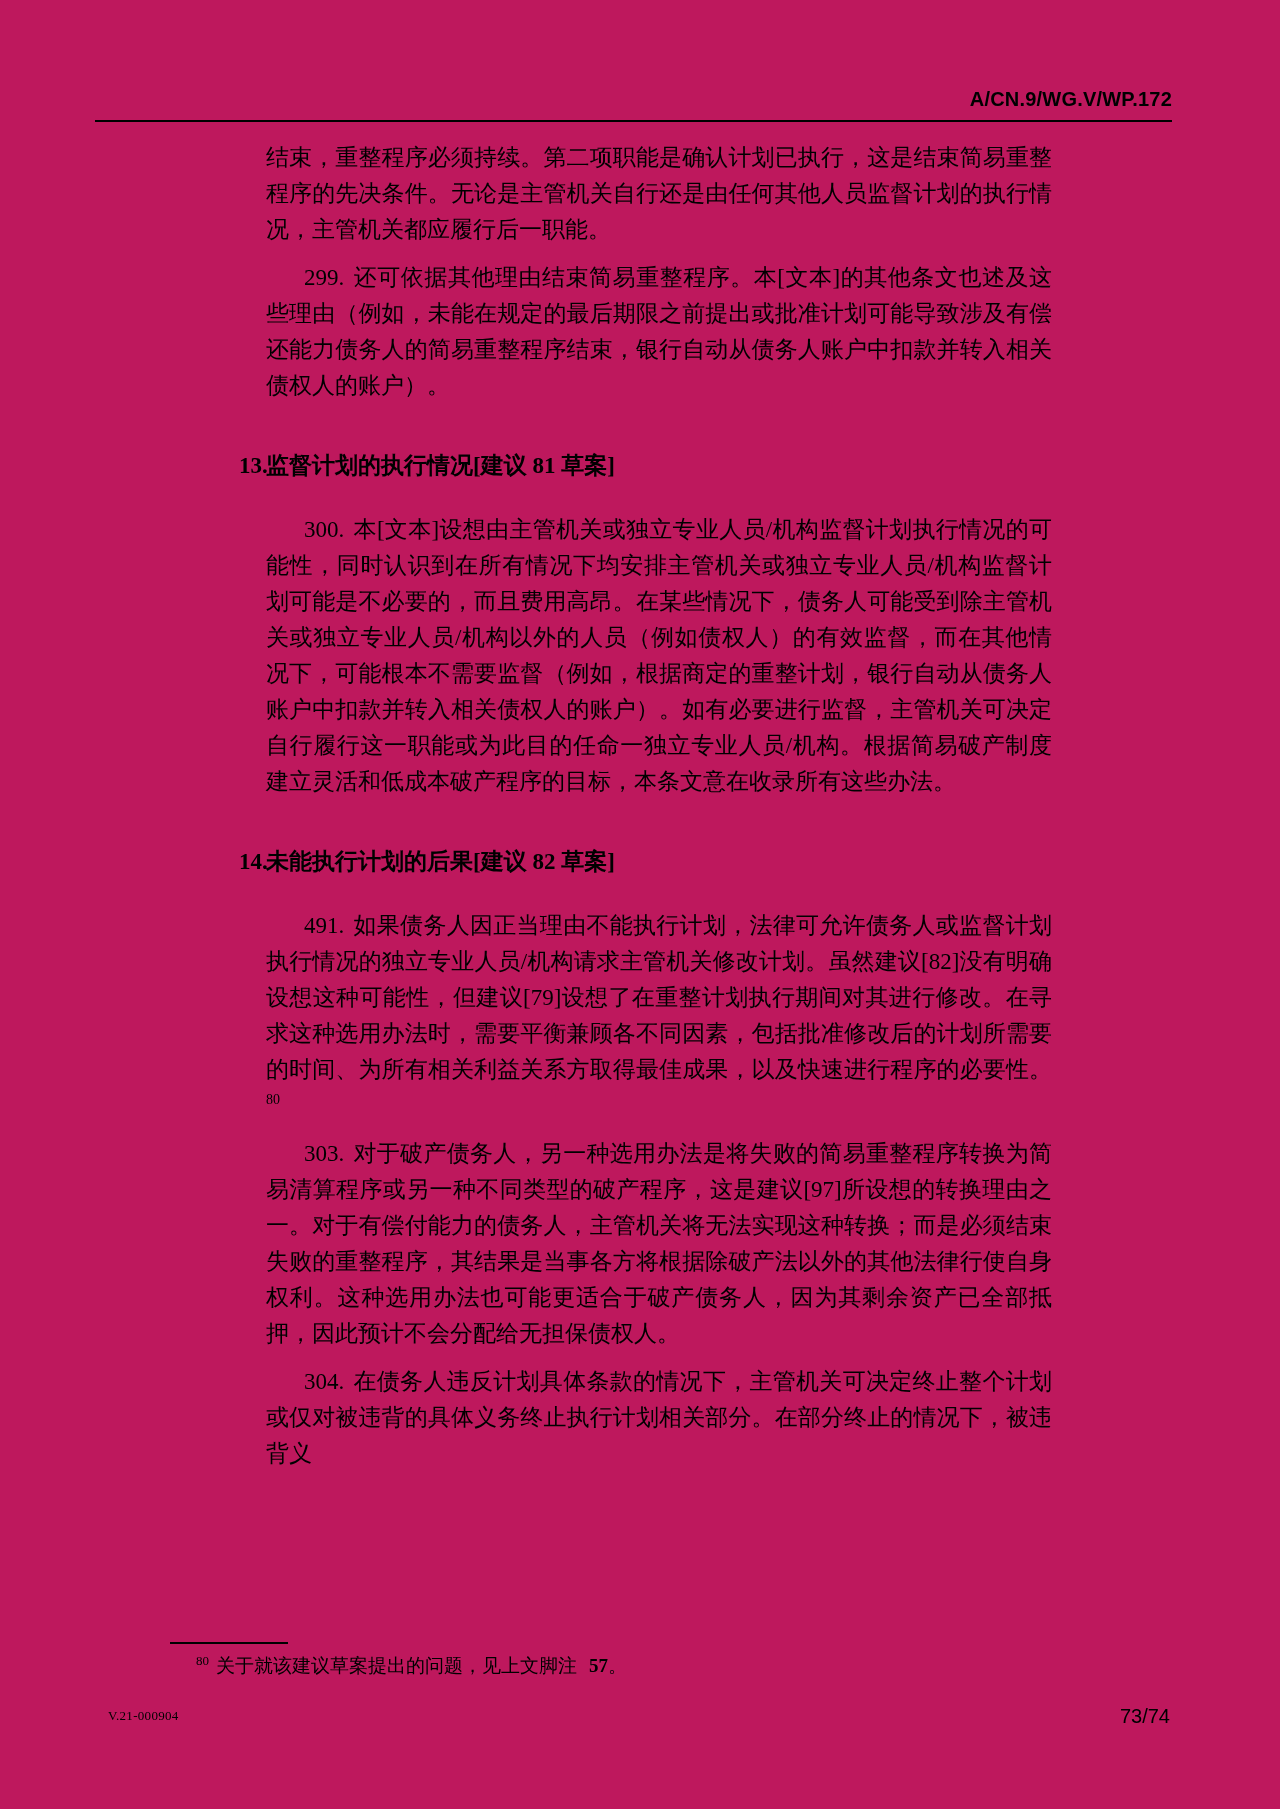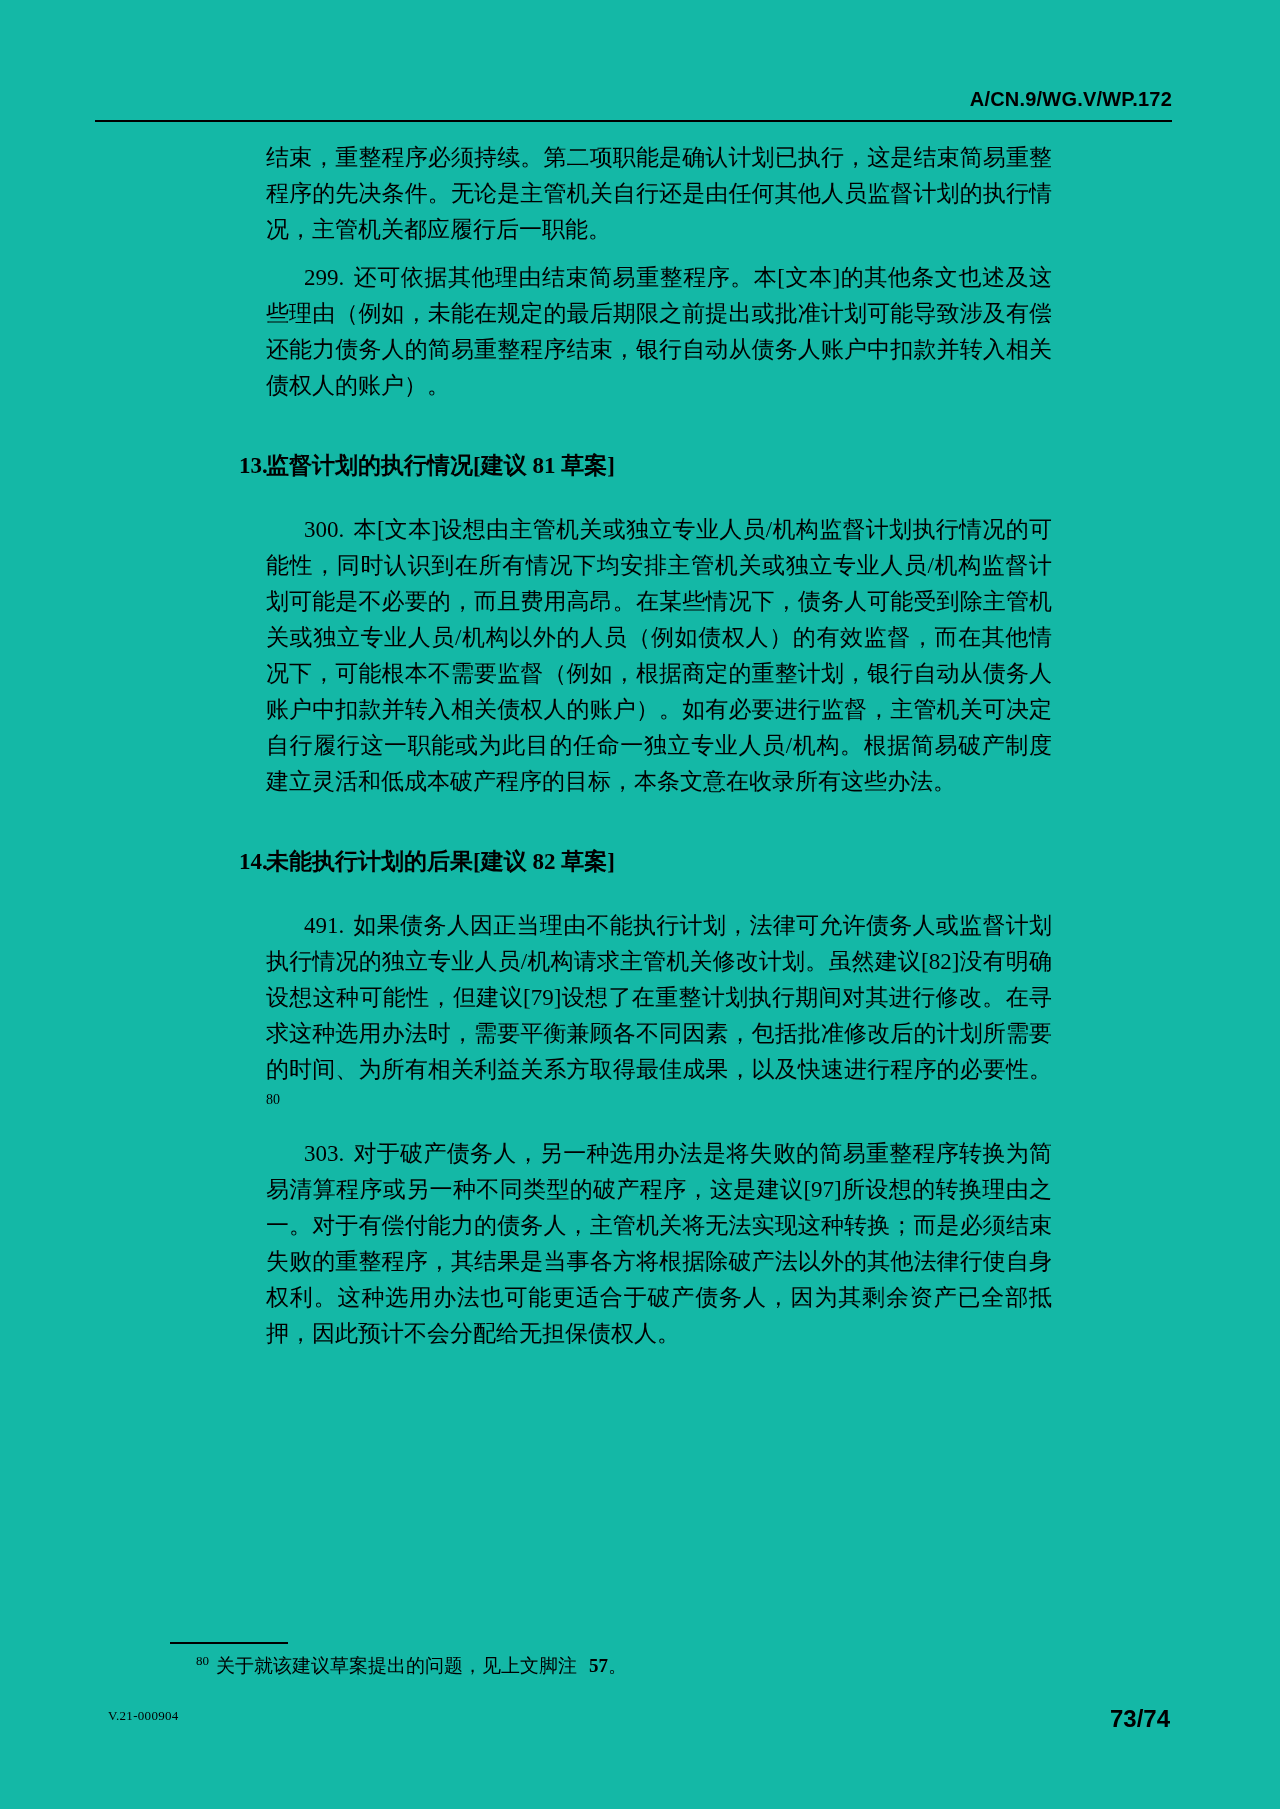--- a/index.html
+++ b/index.html
@@ -1,21 +1,21 @@
 <!DOCTYPE html>
 <html><head>
 <meta charset="utf-8">
 <style>
   * { box-sizing: border-box; }
   html, body { margin: 0; padding: 0; background: #ffffff; }
   .page {
     position: relative;
     width: 1280px;
     height: 1809px;
-    background: #14b8a6;
+    background: #be185d;
     color: #000000;
     font-family: "Liberation Serif", serif;
     overflow: hidden;
   }
 
   
   .doc-symbol {
     position: absolute;
     top: 88px;
     right: 108px;
@@ -90,22 +90,22 @@
     left: 108px;
     top: 1708px;
     font-size: 13px;
     letter-spacing: 0.3px;
   }
   .footer-page {
     position: absolute;
     right: 110px;
     top: 1705px;
     font-family: "Liberation Sans", sans-serif;
-    font-weight: bold;
-    font-size: 24px;
+    font-weight: normal;
+    font-size: 20px;
   }
 </style>
 </head>
 <body>
 
 <div class="page">
 
   <div class="doc-symbol">A/CN.9/WG.V/WP.172</div>
   <div class="header-rule"></div>
 
@@ -119,20 +119,21 @@
 
     <p class="body-para"><span class="para-num">300.</span><span class="para-text">本[文本]设想由主管机关或独立专业人员/机构监督计划执行情况的可能性，同时认识到在所有情况下均安排主管机关或独立专业人员/机构监督计划可能是不必要的，而且费用高昂。在某些情况下，债务人可能受到除主管机关或独立专业人员/机构以外的人员（例如债权人）的有效监督，而在其他情况下，可能根本不需要监督（例如，根据商定的重整计划，银行自动从债务人账户中扣款并转入相关债权人的账户）。如有必要进行监督，主管机关可决定自行履行这一职能或为此目的任命一独立专业人员/机构。根据简易破产制度建立灵活和低成本破产程序的目标，本条文意在收录所有这些办法。</span></p>
 
     <h2 class="section-heading"><span class="heading-num">14.</span><span class="heading-title">未能执行计划的后果[建议 82 草案]</span></h2>
 
 
     <p class="body-para"><span class="para-num">491.</span><span class="para-text">如果债务人因正当理由不能执行计划，法律可允许债务人或监督计划执行情况的独立专业人员/机构请求主管机关修改计划。虽然建议[82]没有明确设想这种可能性，但建议[79]设想了在重整计划执行期间对其进行修改。在寻求这种选用办法时，需要平衡兼顾各不同因素，包括批准修改后的计划所需要的时间、为所有相关利益关系方取得最佳成果，以及快速进行程序的必要性。</span><sup class="fn-sup">80</sup></p>
 
     <p class="body-para"><span class="para-num">303.</span><span class="para-text">对于破产债务人，另一种选用办法是将失败的简易重整程序转换为简易清算程序或另一种不同类型的破产程序，这是建议[97]所设想的转换理由之一。对于有偿付能力的债务人，主管机关将无法实现这种转换；而是必须结束失败的重整程序，其结果是当事各方将根据除破产法以外的其他法律行使自身权利。这种选用办法也可能更适合于破产债务人，因为其剩余资产已全部抵押，因此预计不会分配给无担保债权人。</span></p>
 
+    <p class="body-para"><span class="para-num">304.</span><span class="para-text">在债务人违反计划具体条款的情况下，主管机关可决定终止整个计划或仅对被违背的具体义务终止执行计划相关部分。在部分终止的情况下，被违背义</span></p>
 
   </main>
 
   <div class="footnote-area">
     <div class="footnote-rule"></div>
     <p class="footnote"><sup class="fn-ref">80</sup><span class="fn-text">关于就该建议草案提出的问题，见上文脚注</span><span class="fn-num">57</span><span class="fn-text-end">。</span></p>
   </div>
 
   <div class="footer-doc">V.21-000904</div>
   <div class="footer-page">73/74</div>

